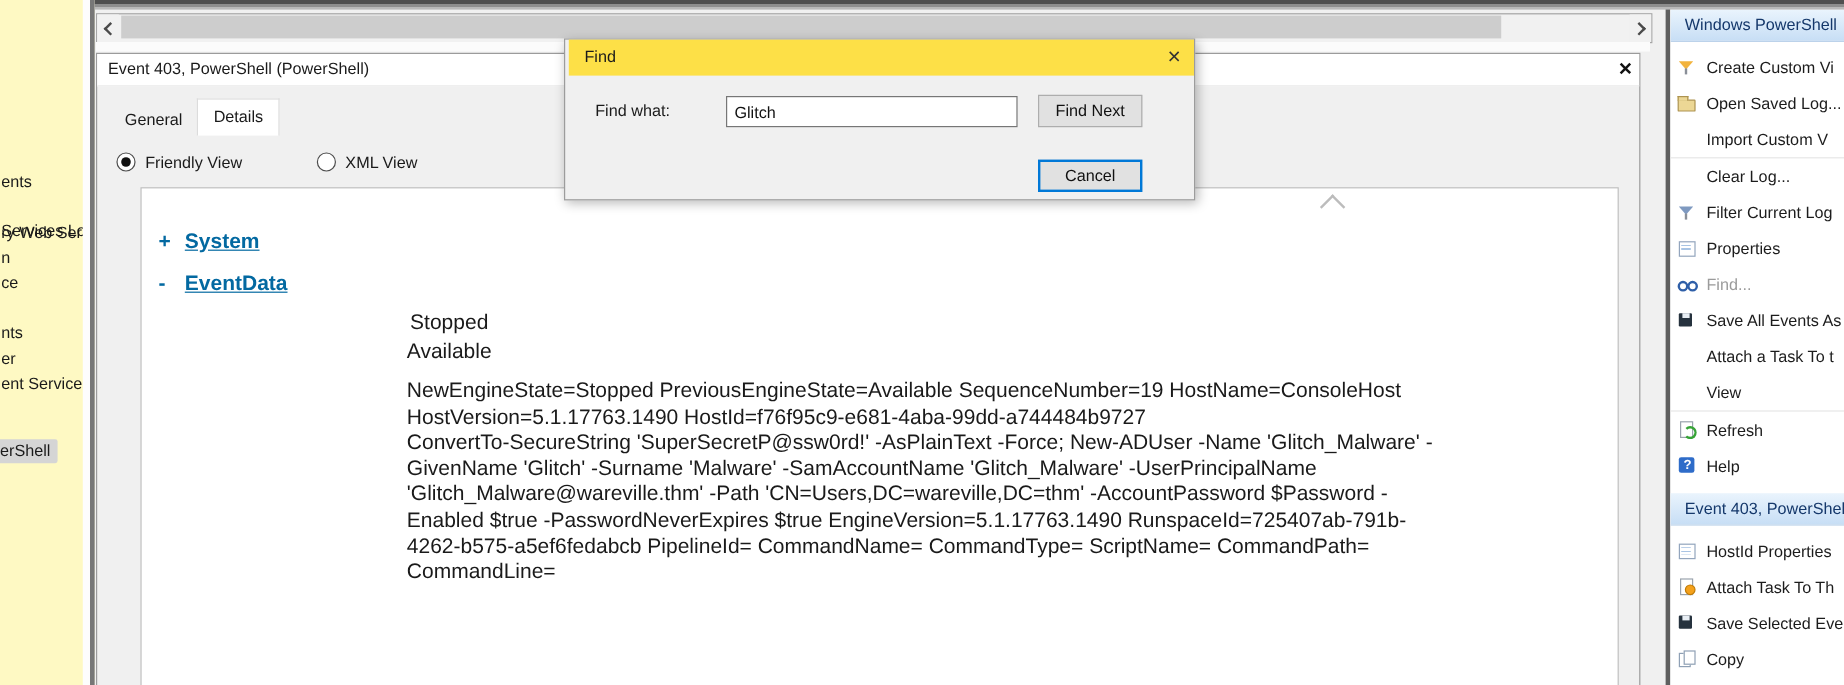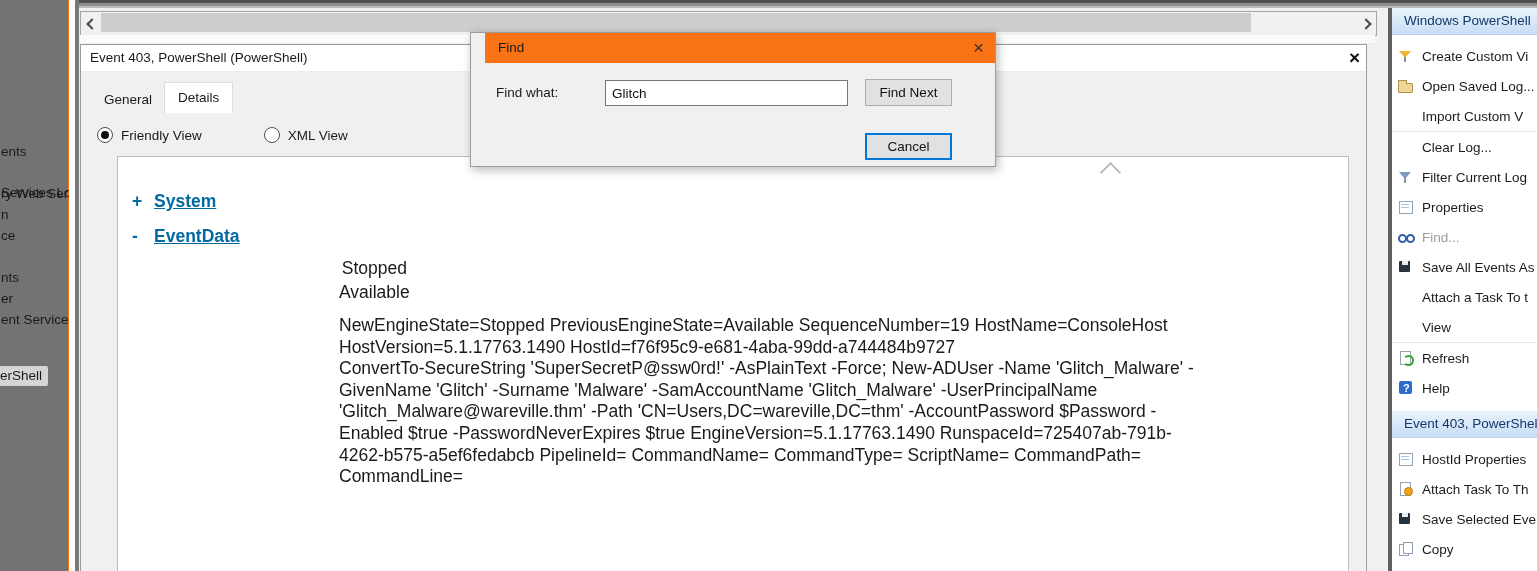--- a/index.html
+++ b/index.html
@@ -3,21 +3,21 @@
 <meta charset="utf-8">
 <style>
   html,body{margin:0;padding:0;}
   body{
     width:1537px;height:571px;overflow:hidden;position:relative;
     background:#ffffff;
     font-family:"Liberation Sans","DejaVu Sans",sans-serif;
     -webkit-font-smoothing:antialiased;
   }
   
-  .tree-panel{position:absolute;left:0;top:0;width:68px;height:571px;background:#737373;border-right:1px solid #f97316;}
+  .tree-panel{position:absolute;left:0;top:0;width:68px;height:571px;background:#fef9c3;border-right:1px solid #f97316;padding-left:20px;}
   .tree-item{position:absolute;left:1px;font-size:13.5px;color:#1a1a1a;white-space:nowrap;}
   .tree-item.selected{background:#d5d5d5;border-radius:2px;padding:2px 6px 3px 5px;left:-5px;}
   
   .splitter-gap{position:absolute;left:69px;top:0;width:6px;height:571px;background:#fdfdfd;}
   .splitter-bar{position:absolute;left:75px;top:0;width:4px;height:571px;background:#777777;}
   
   .center-bg{position:absolute;left:79px;top:0;width:1309px;height:571px;background:#f0f0f0;}
   .top-strip{position:absolute;left:79px;top:0;width:1458px;height:8px;background:linear-gradient(180deg,#4f4f4f 0 3px,#8e8e8e 3px 6px,#b9b9b9 6px 8px);z-index:5;}
   .hscroll-box{position:absolute;left:80px;top:11px;width:1295px;height:23px;background:#f1f1f1;border:1px solid #a5a5a5;display:flex;align-items:center;}
   .sb-btn{width:18px;height:100%;display:flex;align-items:center;justify-content:center;background:#f1f1f1;cursor:default;}
@@ -78,21 +78,21 @@
   .ic-refresh::after{content:"";position:absolute;left:6px;top:6px;width:7px;height:7px;border:2px solid #36a336;border-radius:50%;border-left-color:transparent;}
   .ic-help::before{content:"";position:absolute;left:2px;top:2px;width:13px;height:13px;background:#2e6cc9;border-radius:2px;}
   .ic-help::after{content:"?";position:absolute;left:6px;top:3px;font:700 11px "Liberation Sans",sans-serif;color:#fff;}
   .ic-task::before{content:"";position:absolute;left:3px;top:2px;width:9px;height:12px;background:#fff;border:1px solid #9aa3ad;}
   .ic-task::after{content:"";position:absolute;left:7px;top:7px;width:7px;height:7px;background:#f4a11c;border:1px solid #c07b06;border-radius:50%;}
   .ic-copy::before{content:"";position:absolute;left:2px;top:4px;width:8px;height:10px;background:#fff;border:1px solid #8fa0b5;}
   .ic-copy::after{content:"";position:absolute;left:6px;top:2px;width:8px;height:10px;background:#fff;border:1px solid #8fa0b5;}
   .ic-page::before{content:"";position:absolute;left:3px;top:2px;width:10px;height:13px;background:#fdfdfd;border:1px solid #b5b5b5;}
   
   .find-dialog{position:absolute;left:470px;top:32px;width:524px;height:133px;background:#f0f0f0;border:1px solid #9c9c9c;box-shadow:2px 3px 9px rgba(0,0,0,.28);z-index:50;}
-  .fd-titlebar{position:absolute;left:14px;top:0;right:0;height:30px;background:#f97316;}
+  .fd-titlebar{position:absolute;left:3px;top:0;right:0;height:30px;background:#fde047;}
   .fd-title{position:absolute;left:13px;top:7px;font-size:13.5px;color:#1a1a1a;}
   .fd-close{position:absolute;right:11px;top:2px;font-size:19px;font-weight:400;color:#333;line-height:26px;cursor:default;}
   .fd-label{position:absolute;left:25px;top:52px;font-size:13.5px;color:#1a1a1a;}
   .fd-input{position:absolute;left:134px;top:47px;width:229px;height:18px;border:1px solid #767676;background:#fff;font-family:"Liberation Sans",sans-serif;font-size:13.5px;color:#111;padding:3px 6px;}
   .fd-btn{position:absolute;left:394px;width:87px;height:27px;background:#e1e1e1;border:1px solid #adadad;font-family:"Liberation Sans",sans-serif;font-size:13.5px;color:#111;}
   .fd-findnext{top:46px;}
   .fd-cancel{top:100px;border:2px solid #0078d7;}
 </style>
 </head>
 <body>

